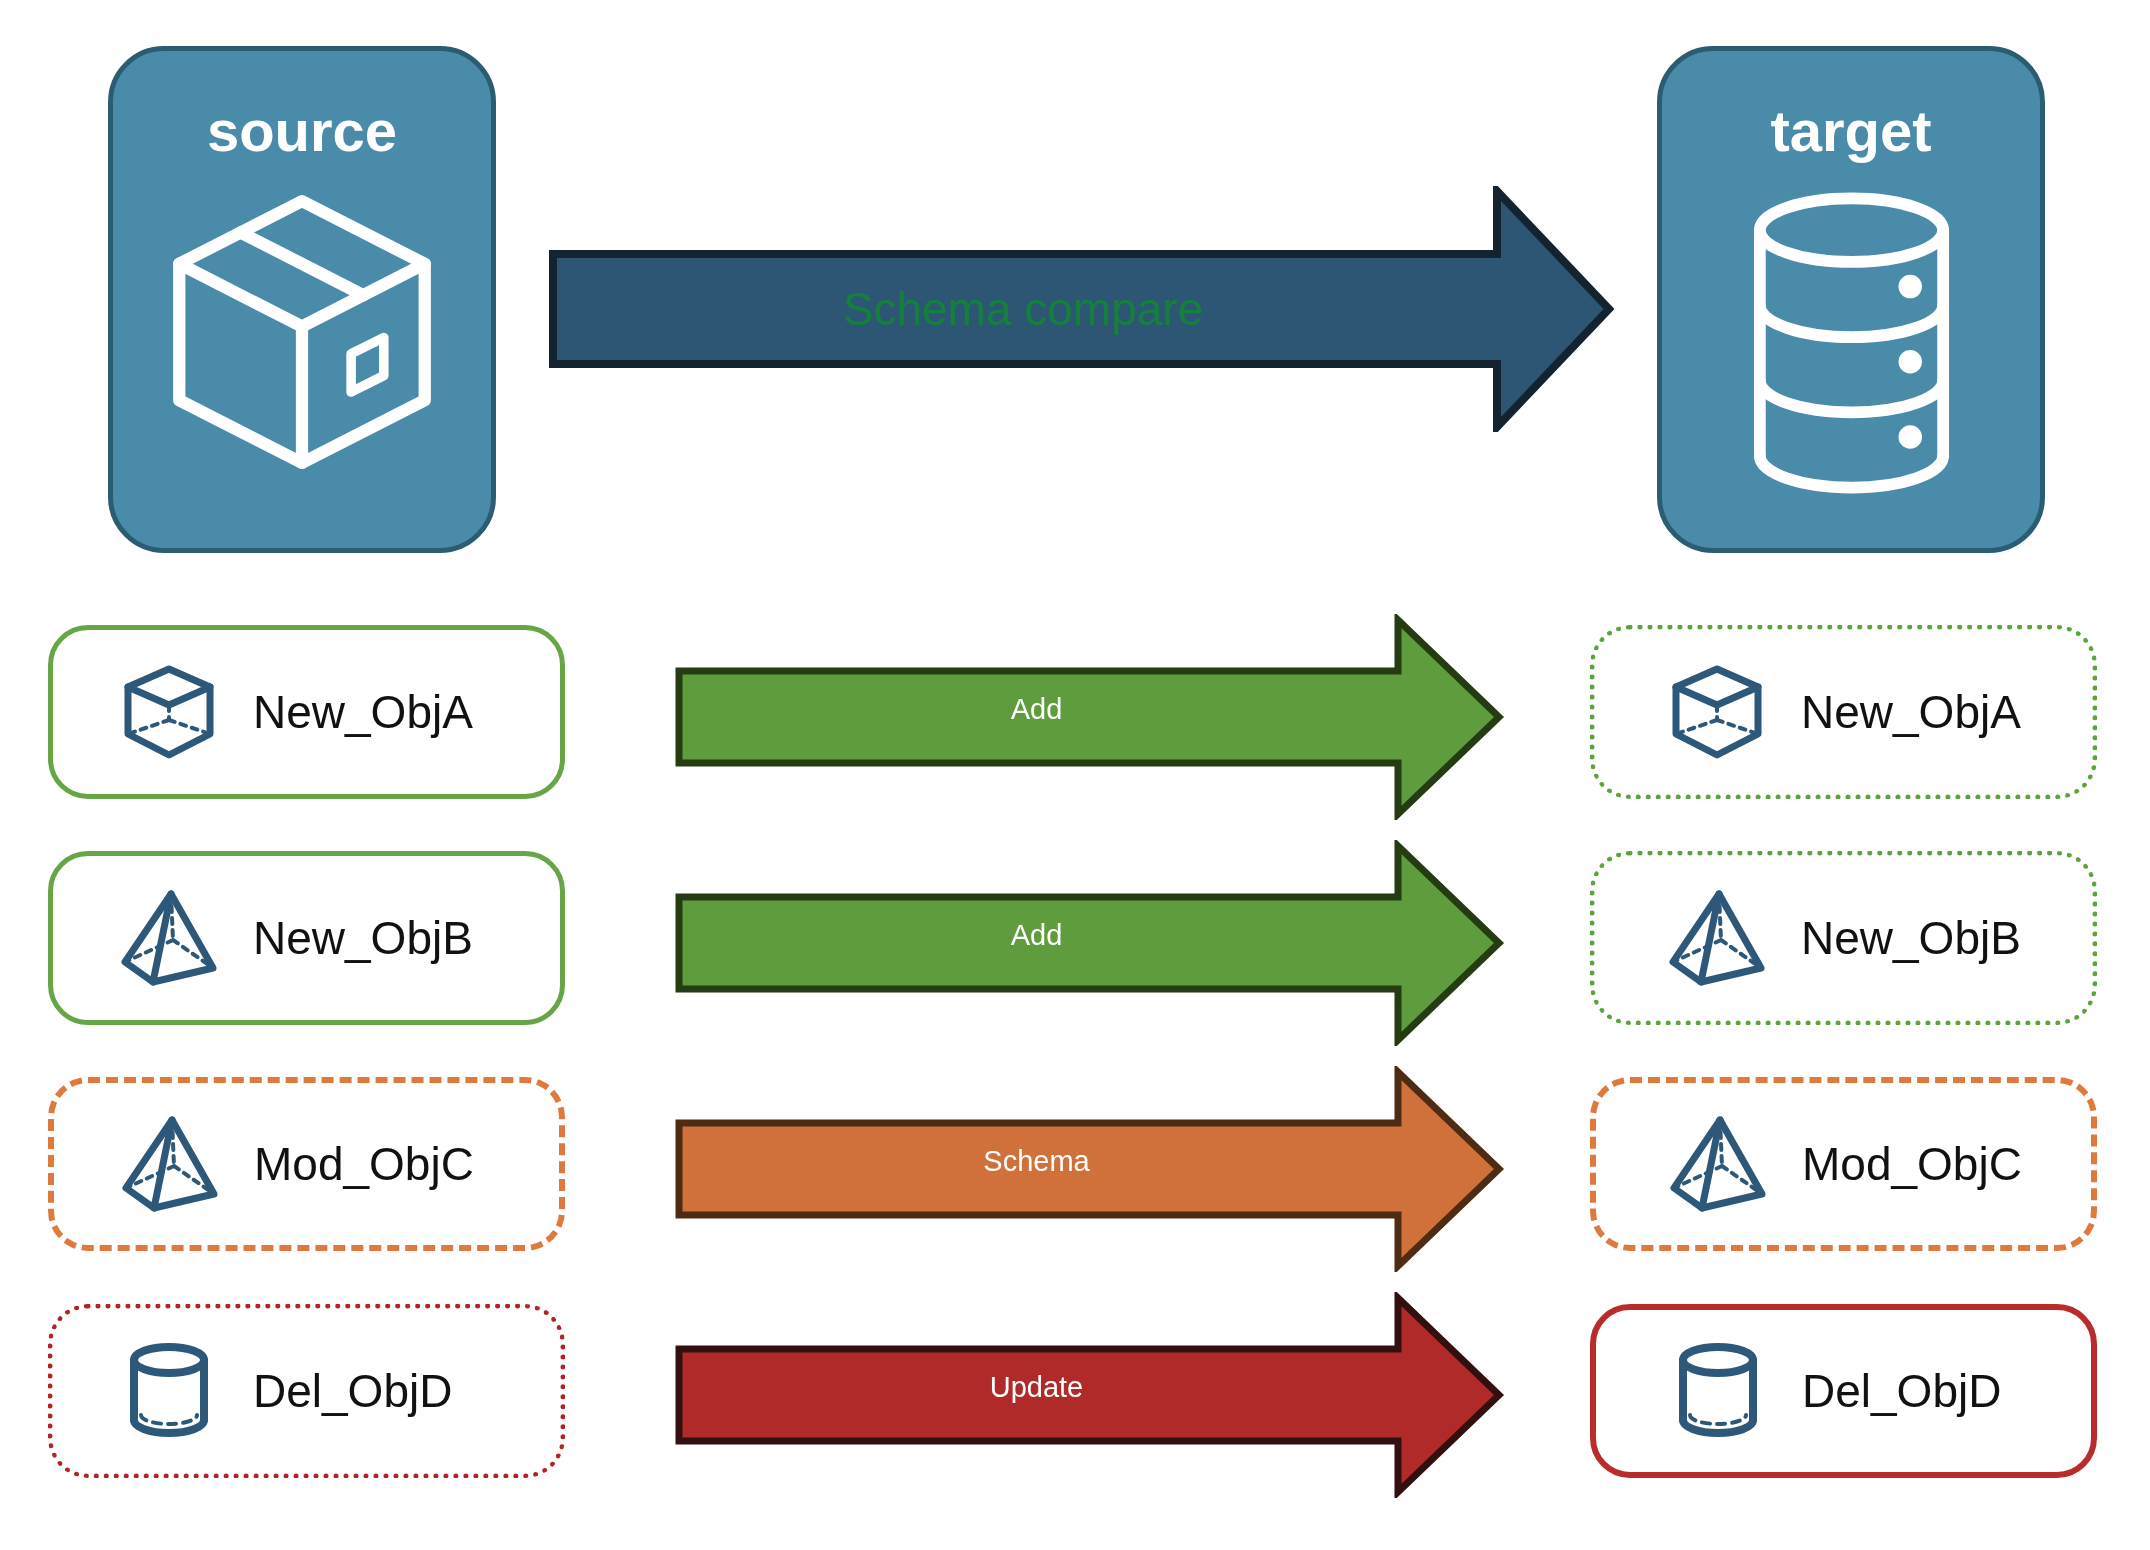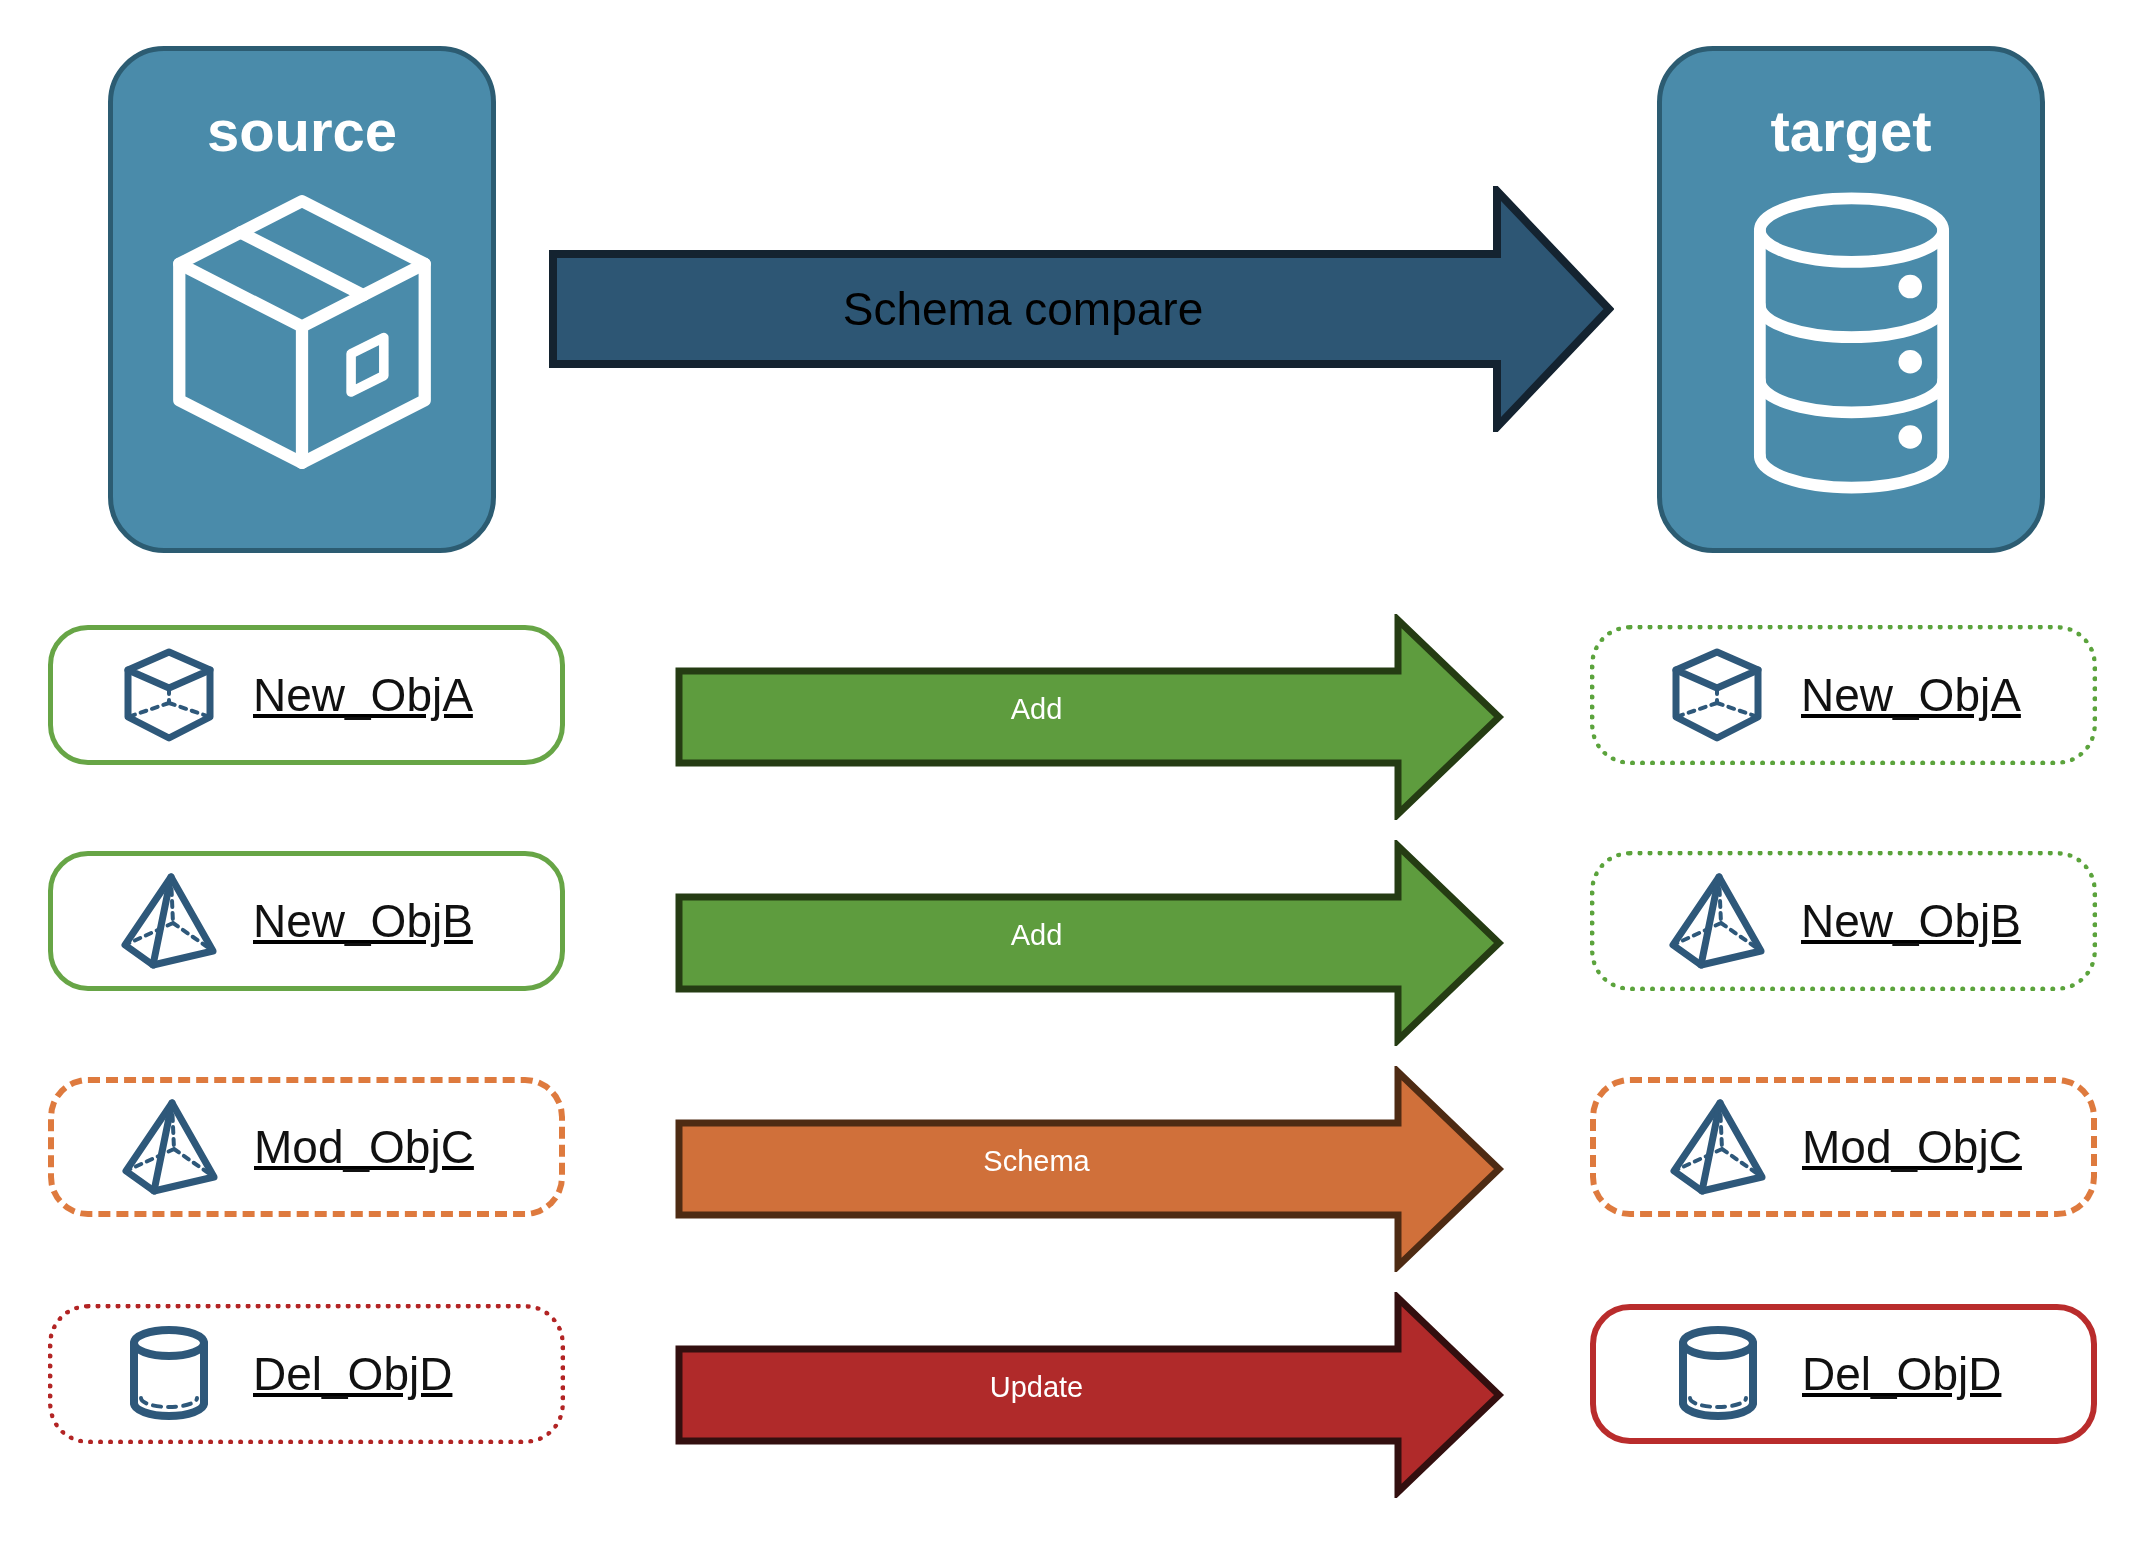--- a/index.html
+++ b/index.html
@@ -12,25 +12,25 @@
         display:flex;flex-direction:column;align-items:center;}
   .node.src{left:108px;}
   .node.tgt{left:1657px;}
   .node-label{margin-top:46px;font-size:58px;font-weight:bold;color:#ffffff;}
   .node-icon{margin-top:26px;}
 
   
   .cmp-arrow{position:absolute;left:549px;top:186px;width:1065px;height:246px;}
   .cmp-label{position:absolute;left:0;top:68px;width:948px;height:110px;
              display:flex;align-items:center;justify-content:center;
-             font-size:46px;color:#000000;}
-
-  
-  .obj-box{position:absolute;width:517px;height:140px;border-radius:40px;
-           box-sizing:border-box;display:flex;align-items:center;background:#fff;text-decoration:underline;}
+             font-size:46px;color:#15803d;}
+
+  
+  .obj-box{position:absolute;width:517px;height:174px;border-radius:40px;
+           box-sizing:border-box;display:flex;align-items:center;background:#fff;}
   .obj-box.right{left:1590px;width:507px;}
   .obj-box.left{left:48px;}
   .obj-box .ic{margin-left:66px;flex:0 0 auto;}
   .obj-box.right .ic{margin-left:72px;}
   .obj-label{margin-left:34px;font-size:46px;color:#111111;white-space:nowrap;}
 
   .b-solid-green {border:5px solid #67a546;}
   .b-dotted-green{border:5px dotted #5ba33c;}
   .b-dashed-orange{border:6px dashed #de7a3e;}
   .b-dotted-red{border:5px dotted #b22424;}

